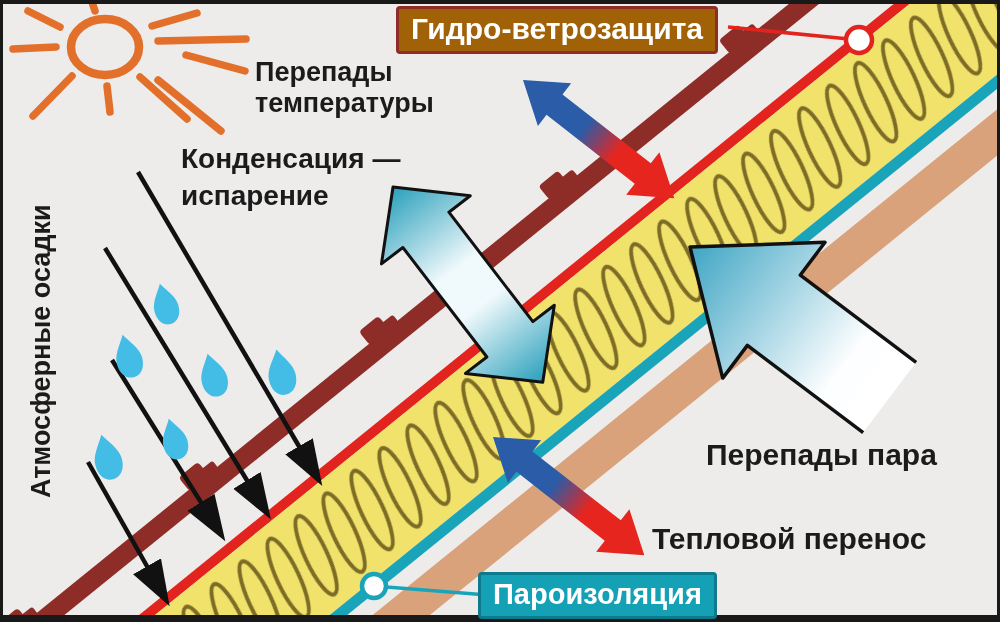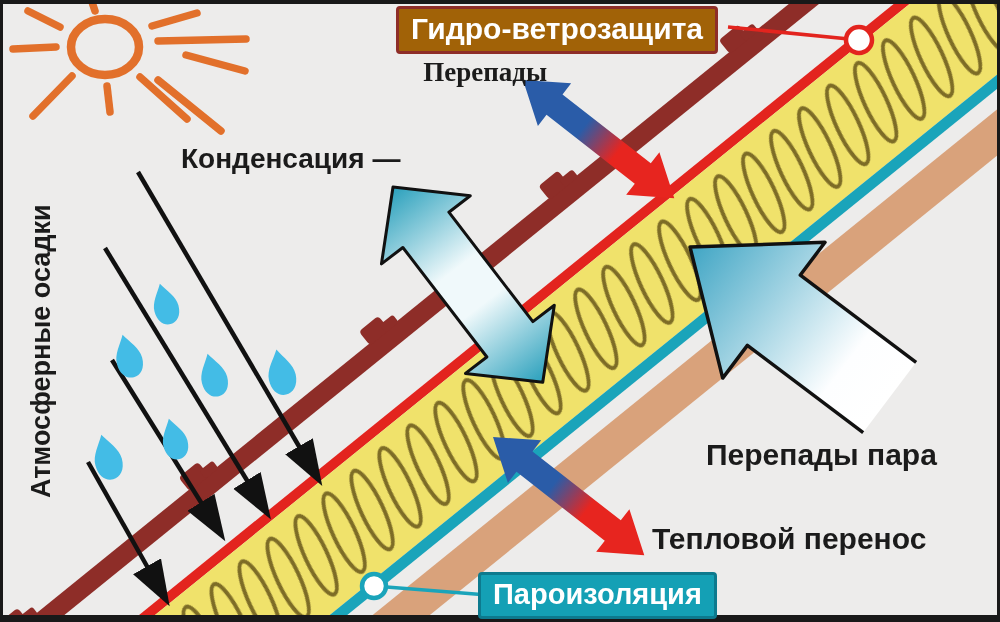--- a/index.html
+++ b/index.html
@@ -4,21 +4,21 @@
 <style>
   html,body{margin:0;padding:0;background:#888;}
   .stage{
     position:relative; width:1000px; height:622px; overflow:hidden;
     background:#edeceb;
     font-family:"Liberation Sans", sans-serif;
   }
   .stage svg{position:absolute;left:0;top:0;}
   .lbl{position:absolute;color:#1b1b1b;font-weight:700;}
   .lbl .ln{display:block;}
-  .lbl-temp{left:255px;top:57px;width:292px;text-align:right;font-size:27px;line-height:31px;font-family:Liberation Serif, serif;}
+  .lbl-temp{left:255px;top:57px;width:292px;text-align:left;font-size:27px;line-height:31px;}
   .lbl-cond{left:181px;top:140px;font-size:28px;line-height:37px;}
   .lbl-precip{left:26px;top:498px;font-size:27px;white-space:nowrap;
     transform:rotate(-90deg);transform-origin:0 0;}
   .lbl-diff{left:706px;top:438px;font-size:30px;}
   .lbl-heat{left:652px;top:522px;font-size:30px;}
   .pill{position:absolute;color:#ffffff;font-weight:700;border-radius:4px;
     padding:3px 12px 5px;white-space:nowrap;}
   .pill-red{left:396px;top:6px;font-size:30px;background:#a16207;border:3px solid #8e2d28;}
   .pill-teal{left:478px;top:572px;font-size:29px;background:#14a0b5;border:3px solid #0d7a8e;text-align:right;}
 </style>
@@ -152,24 +152,26 @@
     <g fill="#191919">
       <rect x="0" y="0" width="1000" height="4"></rect>
       <rect x="0" y="615" width="1000" height="7"></rect>
       <rect x="0" y="0" width="3" height="622"></rect>
       <rect x="997" y="0" width="3" height="622"></rect>
     </g>
   </svg>
 
   <div class="lbl lbl-temp">
     <span class="ln">Перепады</span>
+    <span class="ln">температуры</span>
   </div>
 
   <div class="lbl lbl-cond">
     <span class="ln">Конденсация —</span>
+    <span class="ln">испарение</span>
   </div>
 
   <div class="lbl lbl-precip">Атмосферные осадки</div>
 
   <div class="lbl lbl-diff">Перепады пара</div>
 
   <div class="lbl lbl-heat">Тепловой перенос</div>
 
   <div class="pill pill-red">Гидро-ветрозащита</div>
 

